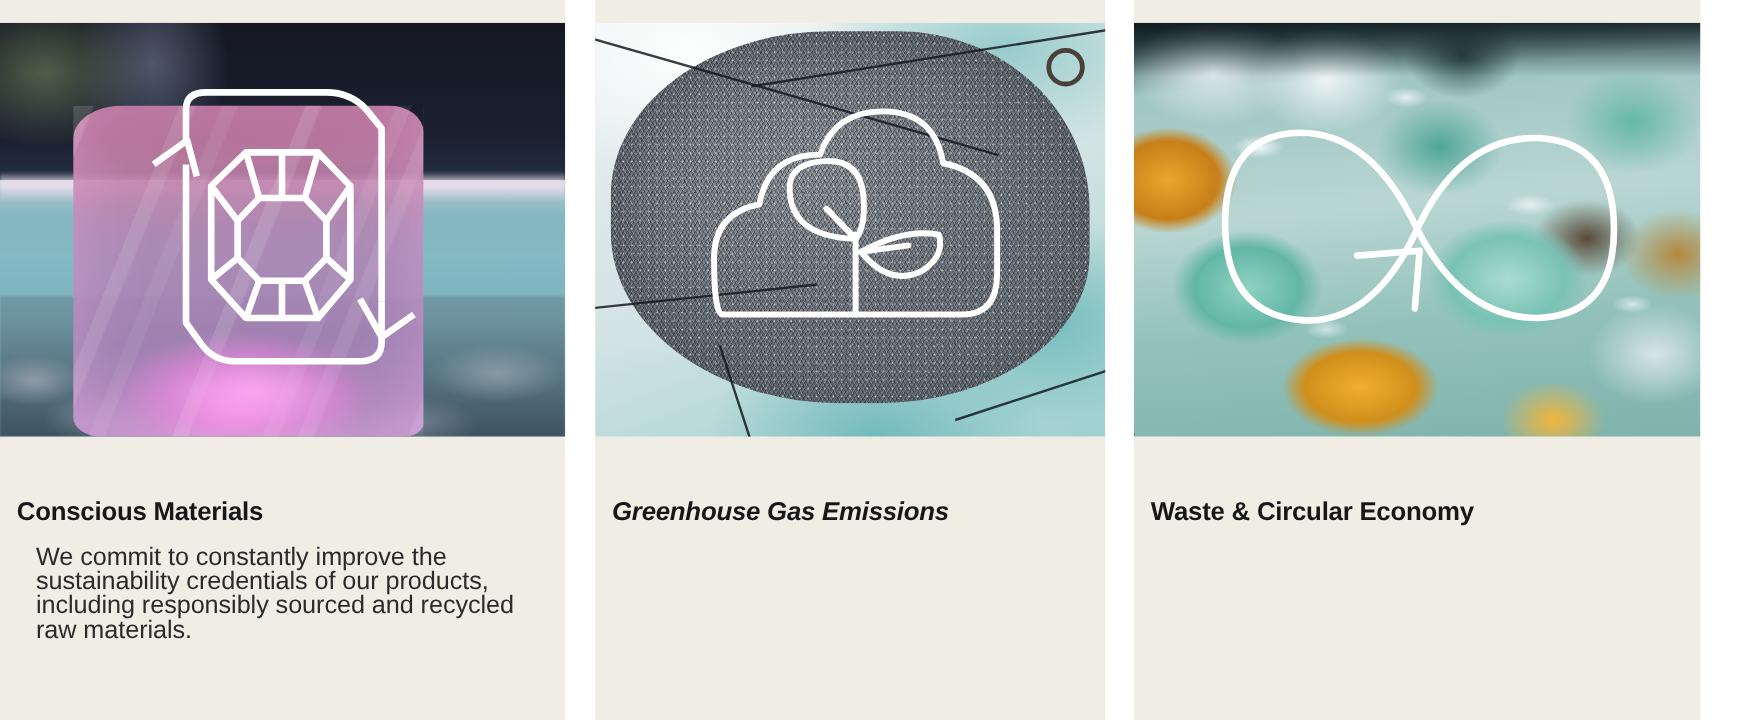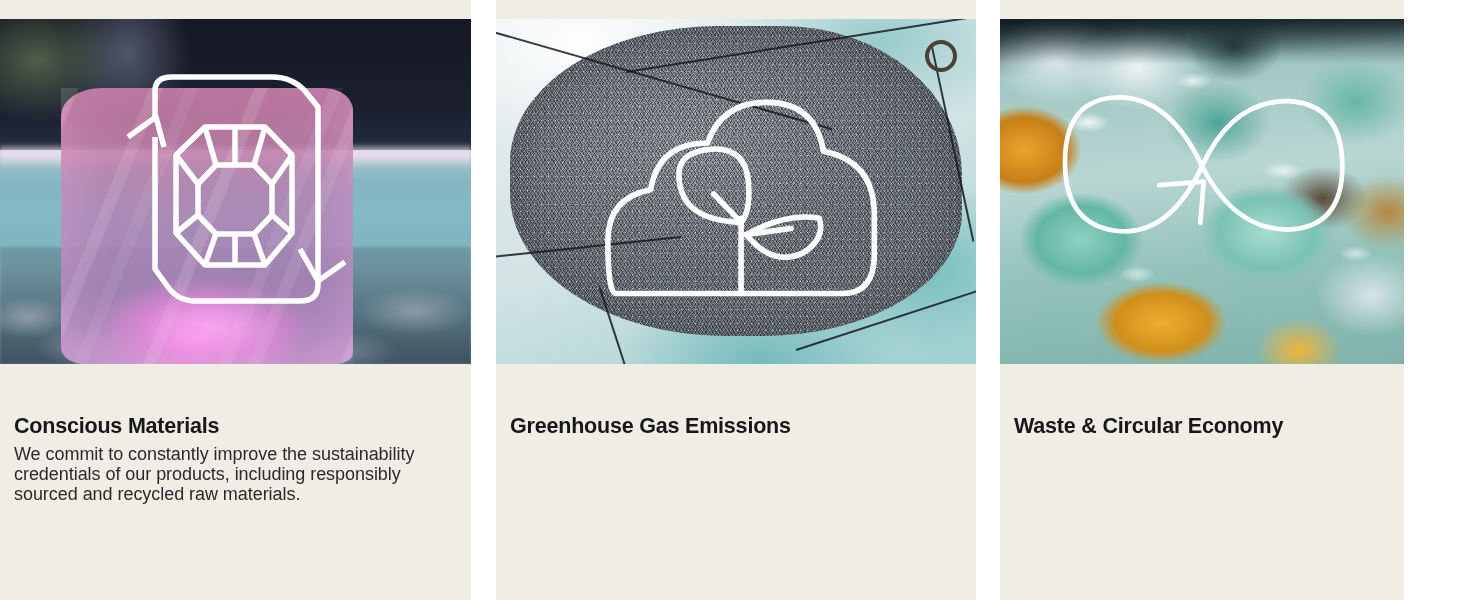--- a/index.html
+++ b/index.html
@@ -25,23 +25,23 @@
 
   .card {
     background: #f0ede5;
     height: 600px;
     position: relative;
     overflow: hidden;
     flex: 0 0 auto;
   }
   .card.c1 { width: 471px; }
   .gap       { flex: 0 0 25px; background: #ffffff; height: 600px; }
-  .card.c2 { width: 480px; }
+  .card.c2 { width: 425px; font-style: italic; }
   .gap2      { flex: 0 0 24px; background: #ffffff; height: 600px; }
-  .card.c3 { width: 404px; }
+  .card.c3 { width: 472px; }
 
   .media {
     position: absolute;
     top: 19px;
     left: 0;
     right: 0;
     height: 345px;
     overflow: hidden;
   }
   .photo {
@@ -70,22 +70,22 @@
 
   .heading {
     margin: 0 0 5px 0;
     font-size: 21.5px;
     line-height: 25px;
     font-weight: bold;
     letter-spacing: -0.2px;
     color: #17171a;
   }
   .desc {
-    margin: 0;
-    font-size: 18px;
+    margin: 16px;
+    font-size: 21px;
     line-height: 20.2px;
     color: #2a2a2d;
     letter-spacing: -0.05px;
   }
 
   
   .p1-sky {
     position: absolute; inset: 0;
     background:
       radial-gradient(ellipse 120px 90px at 8% 12%, rgba(122,150,98,.55), rgba(122,150,98,0) 70%),

